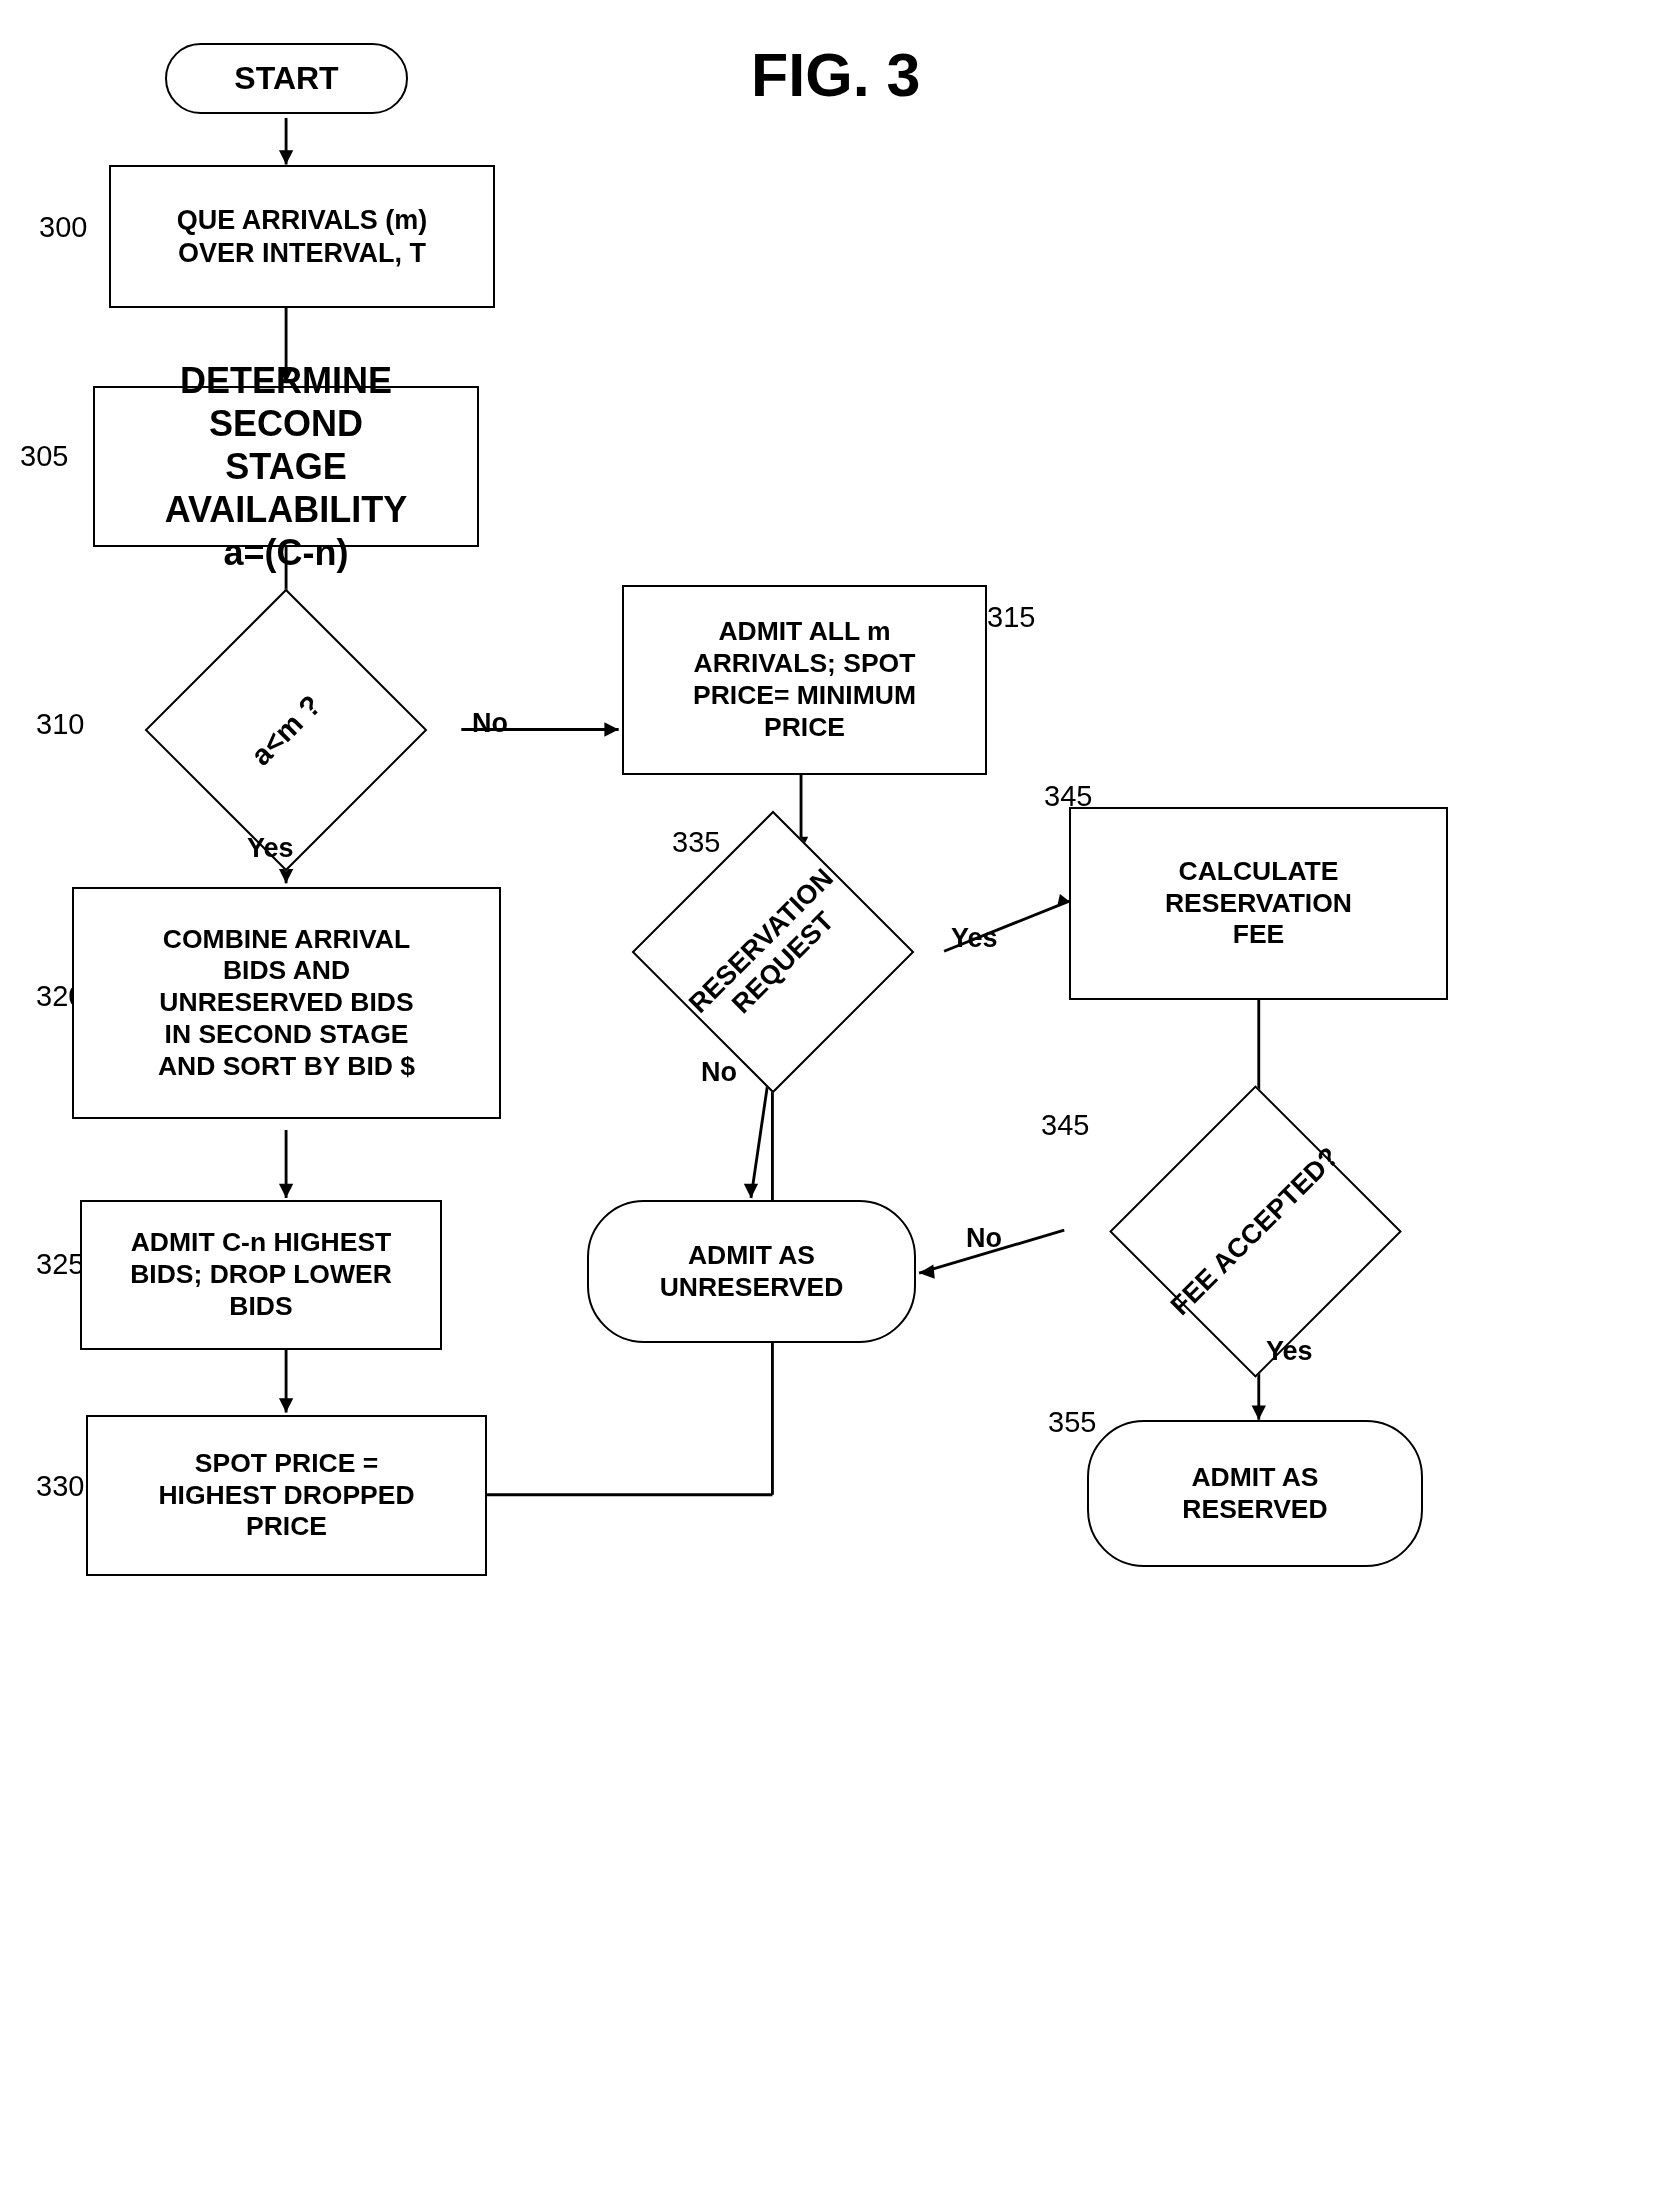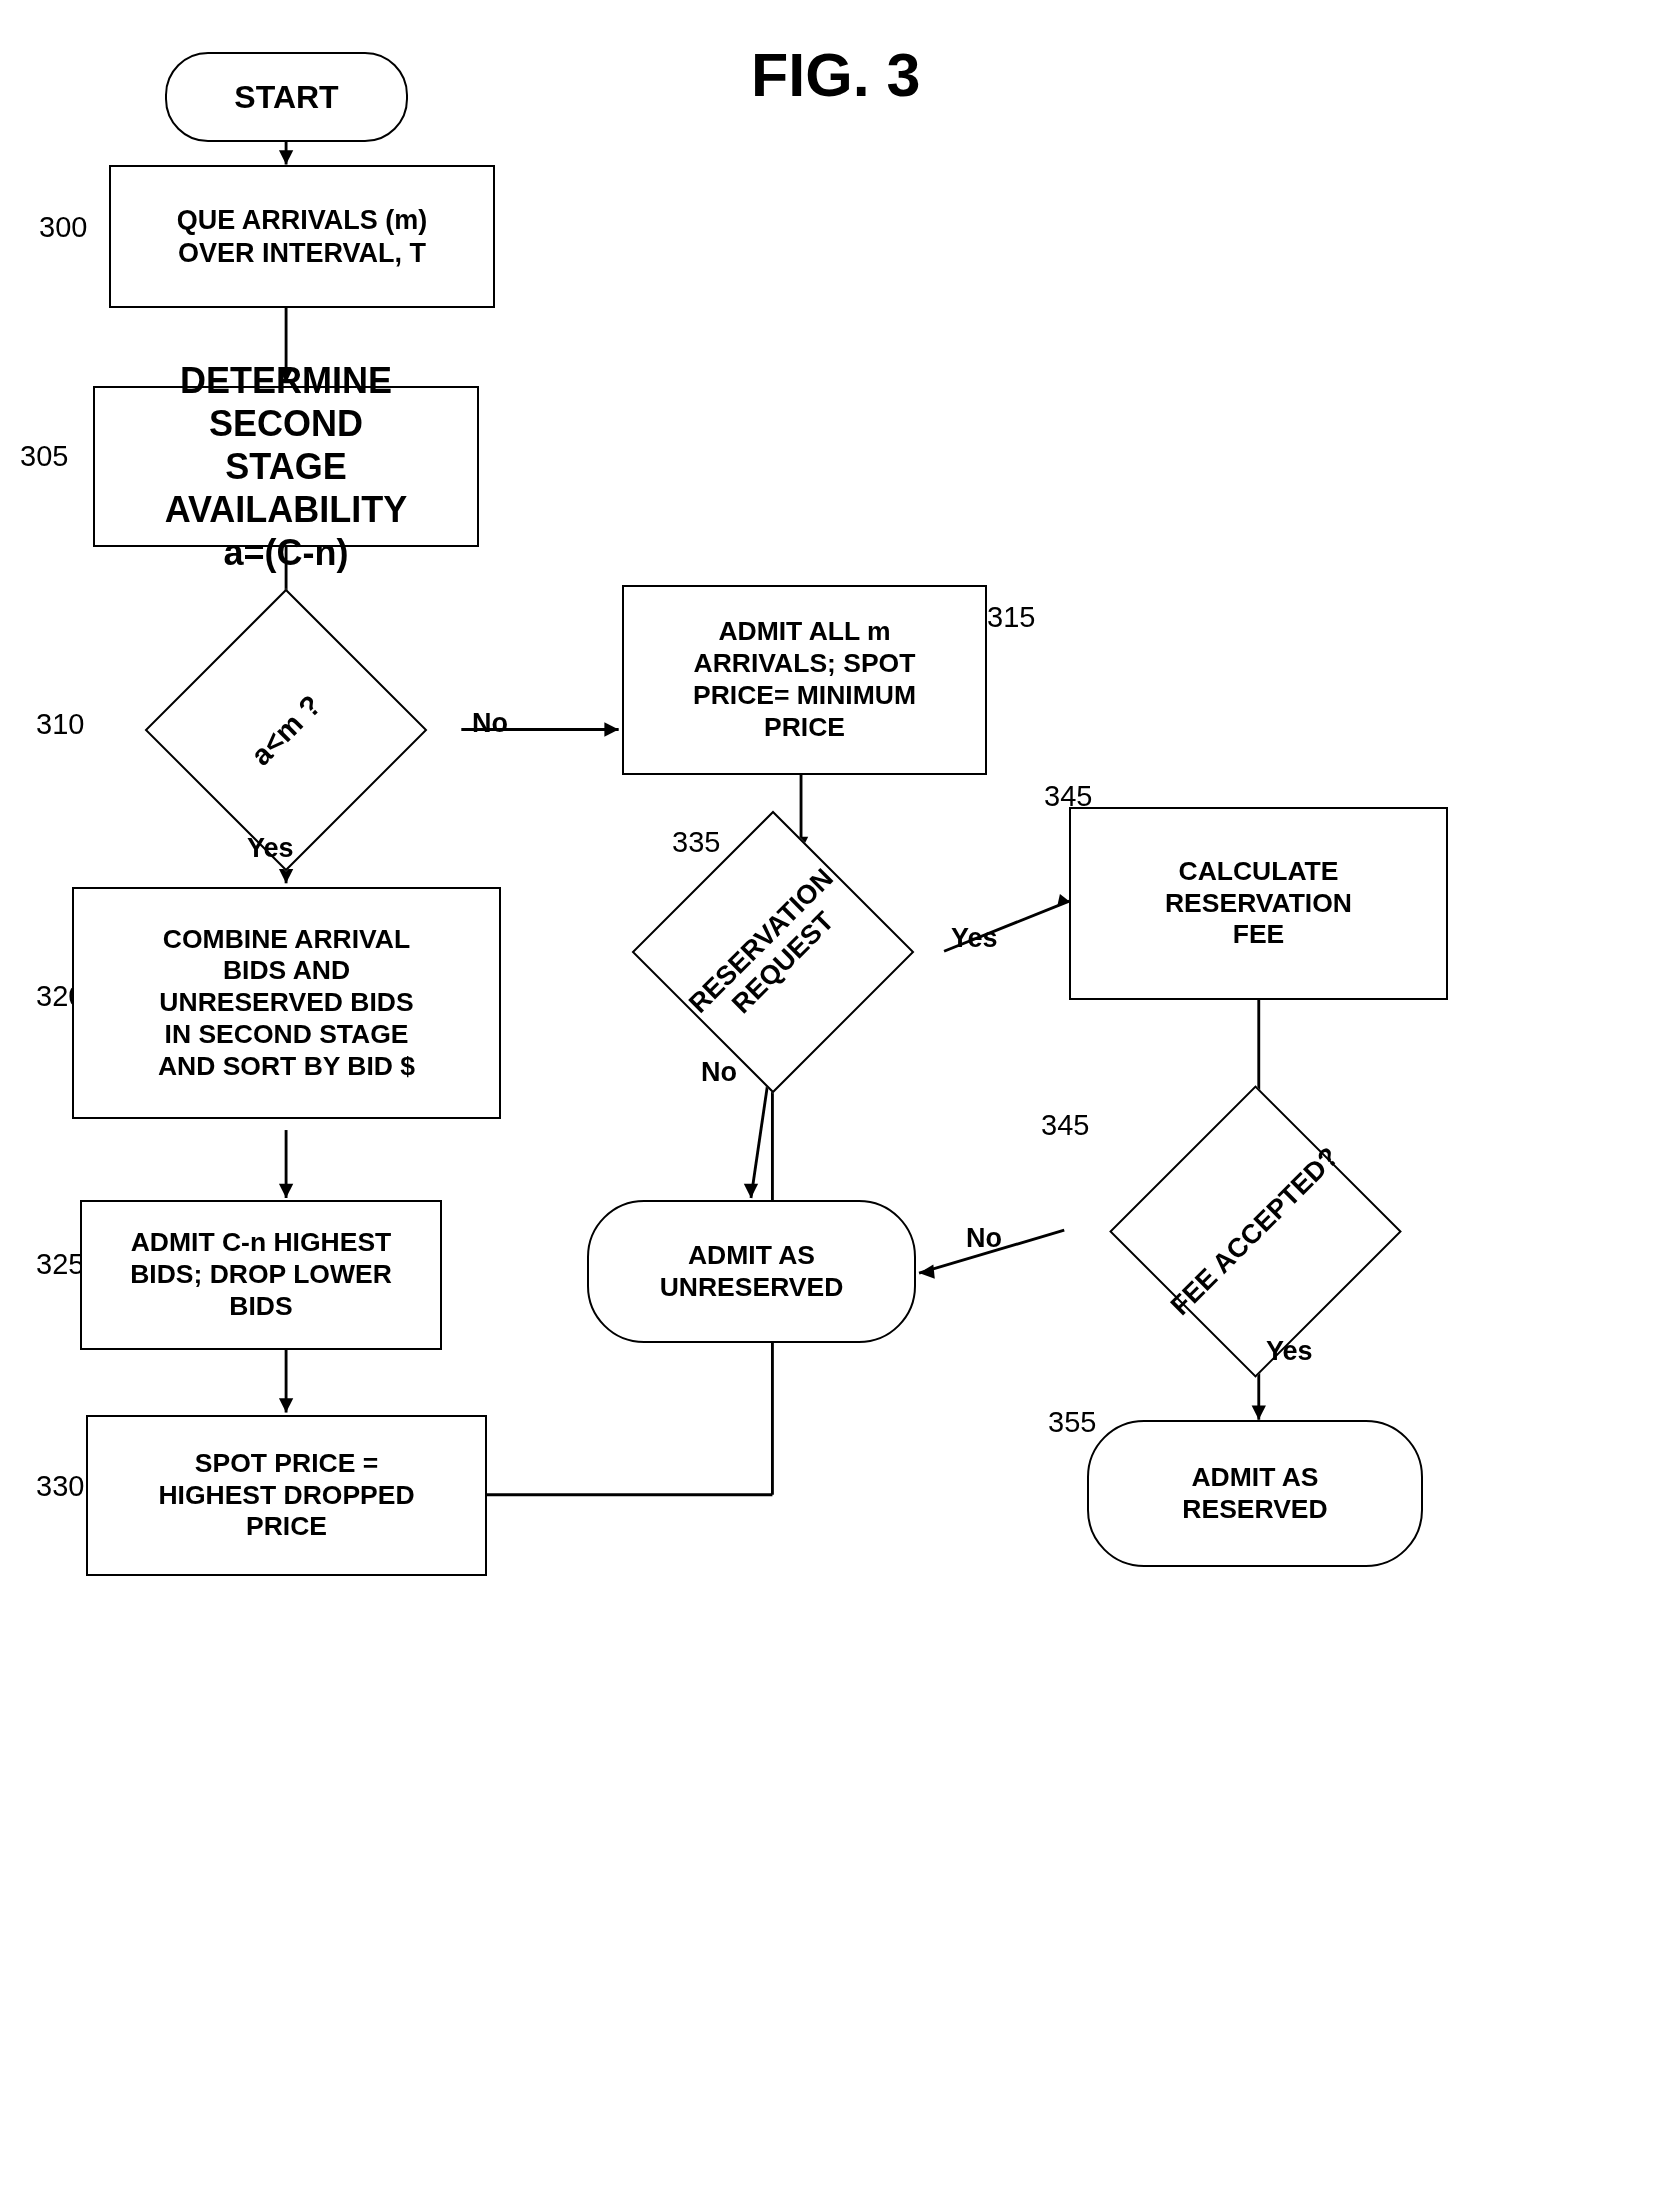--- a/index.html
+++ b/index.html
@@ -148,21 +148,21 @@
 
     <line x1="1080" y1="1470" x2="1050" y2="1675" stroke="#000" stroke-width="4"></line>
     <polygon points="1050,1675 1040,1655 1060,1655" fill="#000"></polygon>
 
     <line x1="680" y1="2090" x2="1080" y2="2090" stroke="#000" stroke-width="4"></line>
     <line x1="1080" y1="2090" x2="1080" y2="1470" stroke="#000" stroke-width="4"></line>
     <polygon points="1080,1470 1070,1490 1090,1490" fill="#000"></polygon>
 
   </svg>
 
-  <div class="shape rounded-rect" style="left:165px; top:52px; width:243px; height:90px; font-size:32px;">
+  <div class="shape rounded-rect" style="left:165px; top:43px; width:243px; height:71px; font-size:32px;">
     <span>START</span>
   </div>
 
   <div class="ref-label" style="left:39px; top:211px;">300</div>
 
   <div class="shape rect" style="left:109px; top:165px; width:386px; height:143px; font-size:27px; padding:7.2px;">
     <span>QUE ARRIVALS (m)<br>OVER INTERVAL, T</span>
   </div>
 
   <div class="ref-label" style="left:20px; top:440px;text-align:right;">305</div>

